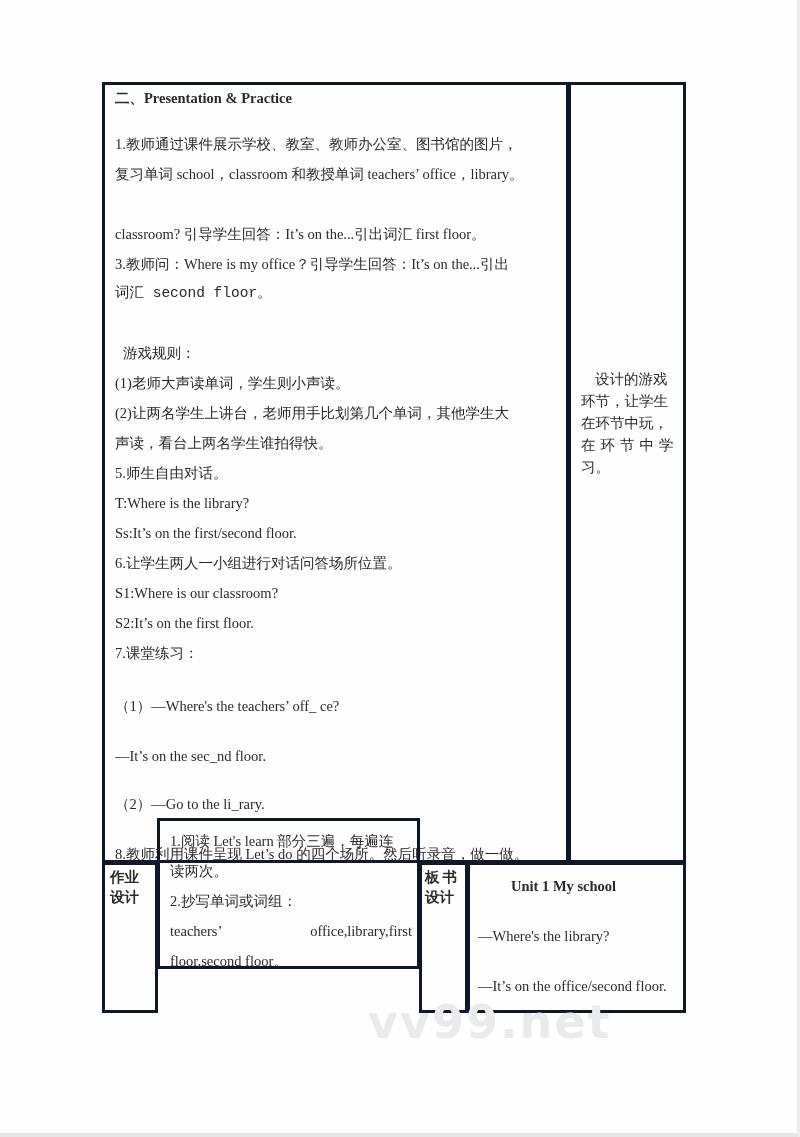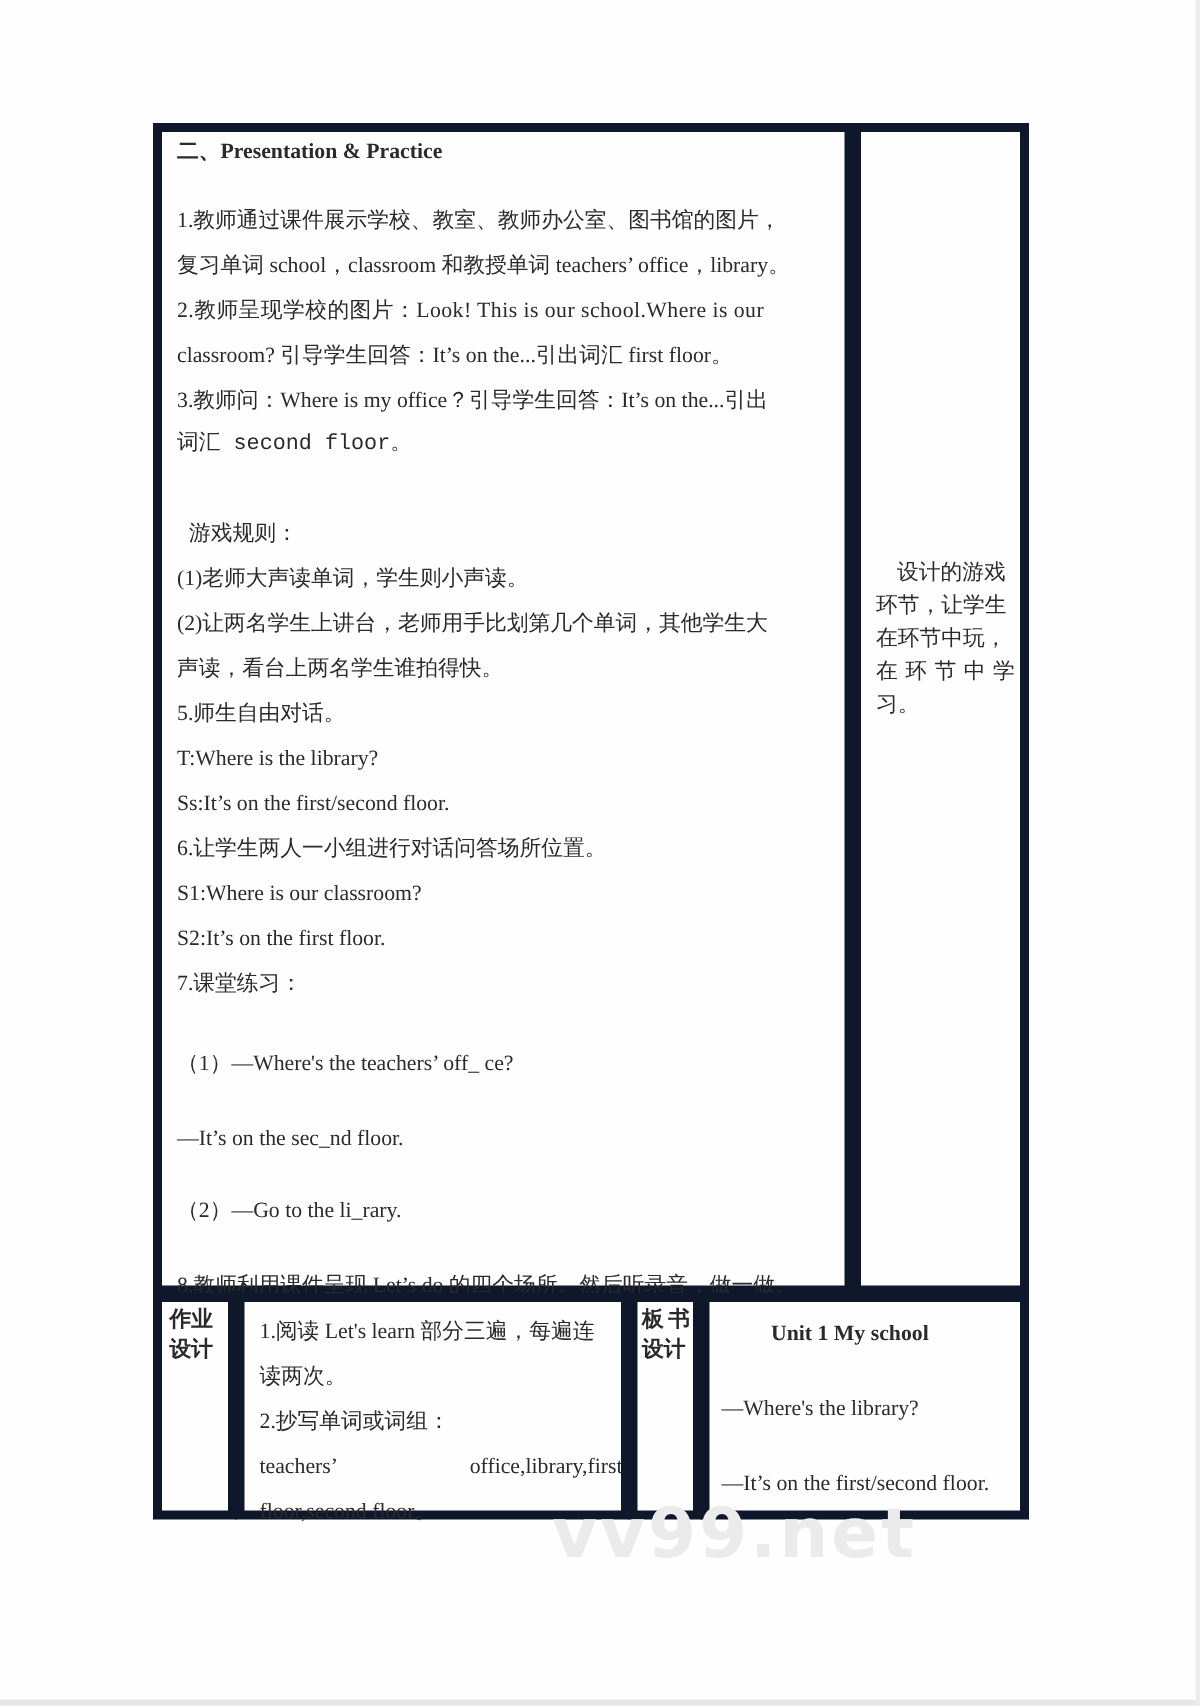--- a/index.html
+++ b/index.html
@@ -4,25 +4,25 @@
 <style>
   html, body { margin:0; padding:0; }
   body {
     width:800px; height:1137px; background:#ffffff; position:relative; overflow:hidden;
     font-family:"DejaVu Serif","Liberation Serif",serif; color:#2a2a2a;
   }
   .page { position:absolute; left:0; top:0; width:800px; height:1133px; background:#fefefe; }
   .page-bottom { position:absolute; left:0; top:1133px; width:800px; height:4px; background:#e6e6e6; }
   .page-right-edge { position:absolute; left:797px; top:0; width:3px; height:1137px; background:#ececec; }
 
-  .cell { position:absolute; border:6px solid #0f172a; box-sizing:border-box; }
+  .cell { position:absolute; border:3px solid #0f172a; box-sizing:border-box; }
   .main-cell { left:102px; top:82px; width:467px; height:781px; }
   .note-cell { left:568px; top:82px; width:118px; height:781px; }
   .hw-label-cell { left:102px; top:862px; width:56px; height:151px; }
-  .hw-content-cell { left:157px; top:862px; width:263px; height:151px; }
+  .hw-content-cell { left:157px; top:818px; width:263px; height:151px; }
   .bb-label-cell { left:419px; top:862px; width:49px; height:151px; }
   .bb-content-cell { left:467px; top:862px; width:219px; height:151px; }
 
   .line { position:absolute; white-space:nowrap; font-size:14.5px; line-height:18px; font-family:"Liberation Serif","DejaVu Serif",serif; }
   .bold { font-weight:bold; }
   .justify { display:flex; justify-content:space-between; }
 
   .note-text { position:absolute; left:10px; top:283px; width:98px; font-size:14.5px; line-height:22px; font-family:"DejaVu Serif",serif; }
   .note-text .l { display:block; white-space:nowrap; }
   .spread { letter-spacing:5px; }
@@ -36,21 +36,20 @@
 </style>
 </head>
 <body>
 
 <div class="page">
 
   <div class="cell main-cell">
     <div class="line bold" style="left:10px; top:4px;">二、Presentation &amp; Practice</div>
     <div class="line" style="left:10px; top:50px;">1.教师通过课件展示学校、教室、教师办公室、图书馆的图片，</div>
     <div class="line" style="left:10px; top:80px;">复习单词 school，classroom 和教授单词 teachers’ office，library。</div>
-    <div class="line" style="left:10px; top:110px; letter-spacing:0.3px;">2.教师呈现学校的图片：Look! This is our school.Where is our</div>
     <div class="line" style="left:10px; top:140px;">classroom? 引导学生回答：It’s on the...引出词汇 first floor。</div>
     <div class="line" style="left:10px; top:170px;">3.教师问：Where is my office？引导学生回答：It’s on the...引出</div>
     <div class="line" style="left:10px; top:199px;font-family:Liberation Mono, monospace;">词汇 second floor。</div>
     <div class="line" style="left:18px; top:259px;">游戏规则：</div>
     <div class="line" style="left:10px; top:289px;">(1)老师大声读单词，学生则小声读。</div>
     <div class="line" style="left:10px; top:319px;">(2)让两名学生上讲台，老师用手比划第几个单词，其他学生大</div>
     <div class="line" style="left:10px; top:349px;">声读，看台上两名学生谁拍得快。</div>
     <div class="line" style="left:10px; top:379px;text-align:center;">5.师生自由对话。</div>
     <div class="line" style="left:10px; top:409px;">T:Where is the library?</div>
     <div class="line" style="left:10px; top:439px;">Ss:It’s on the first/second floor.</div>
@@ -95,19 +94,19 @@
   <div class="cell bb-label-cell">
     <div class="label-text" style="left:3px; top:2px; width:40px;">
       <div style="letter-spacing:3px;">板书</div>
       <div>设计</div>
     </div>
   </div>
 
   <div class="cell bb-content-cell">
     <div class="line bold" style="left:41px; top:12px;">Unit 1 My school</div>
     <div class="line" style="left:8px; top:62px;">—Where's the library?</div>
-    <div class="line" style="left:8px; top:112px;">—It’s on the first/second floor.</div>
+    <div class="line" style="left:8px; top:112px;">—It’s on the office/second floor.</div>
   </div>
 
   <div class="watermark">vv99.net</div>
 </div>
 <div class="page-bottom"></div>
 <div class="page-right-edge"></div>
 
 </body></html>

